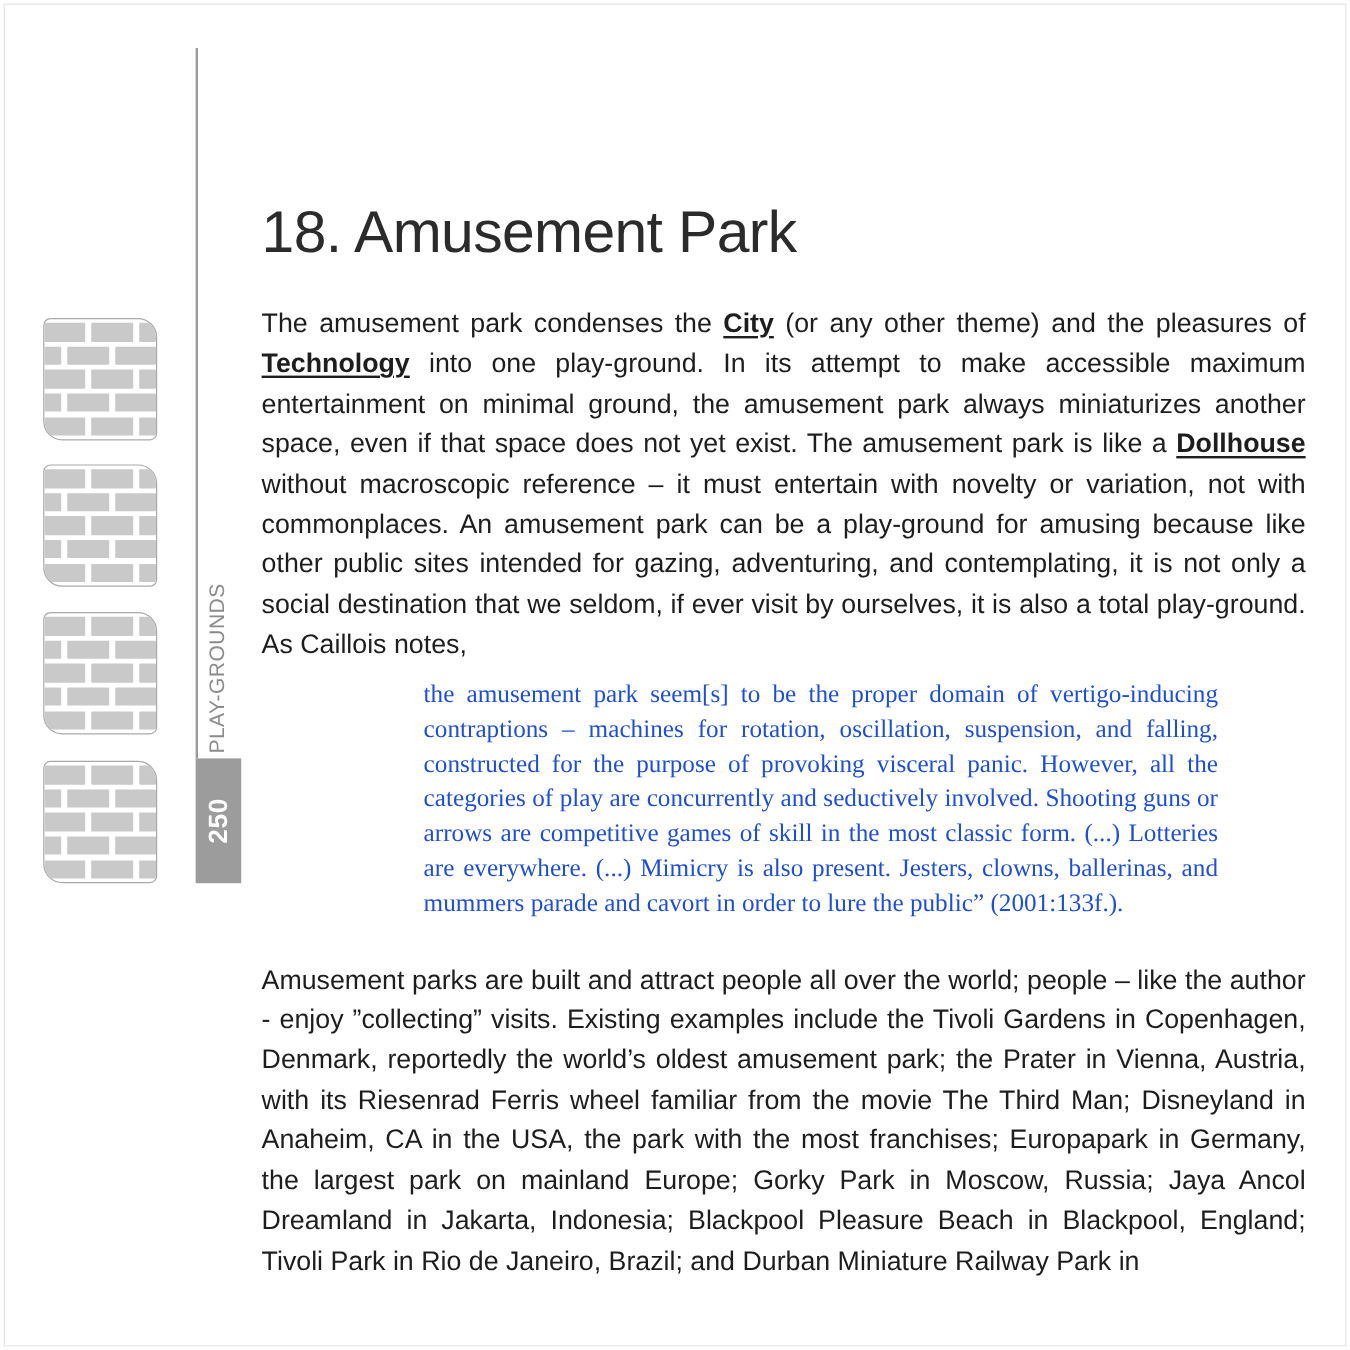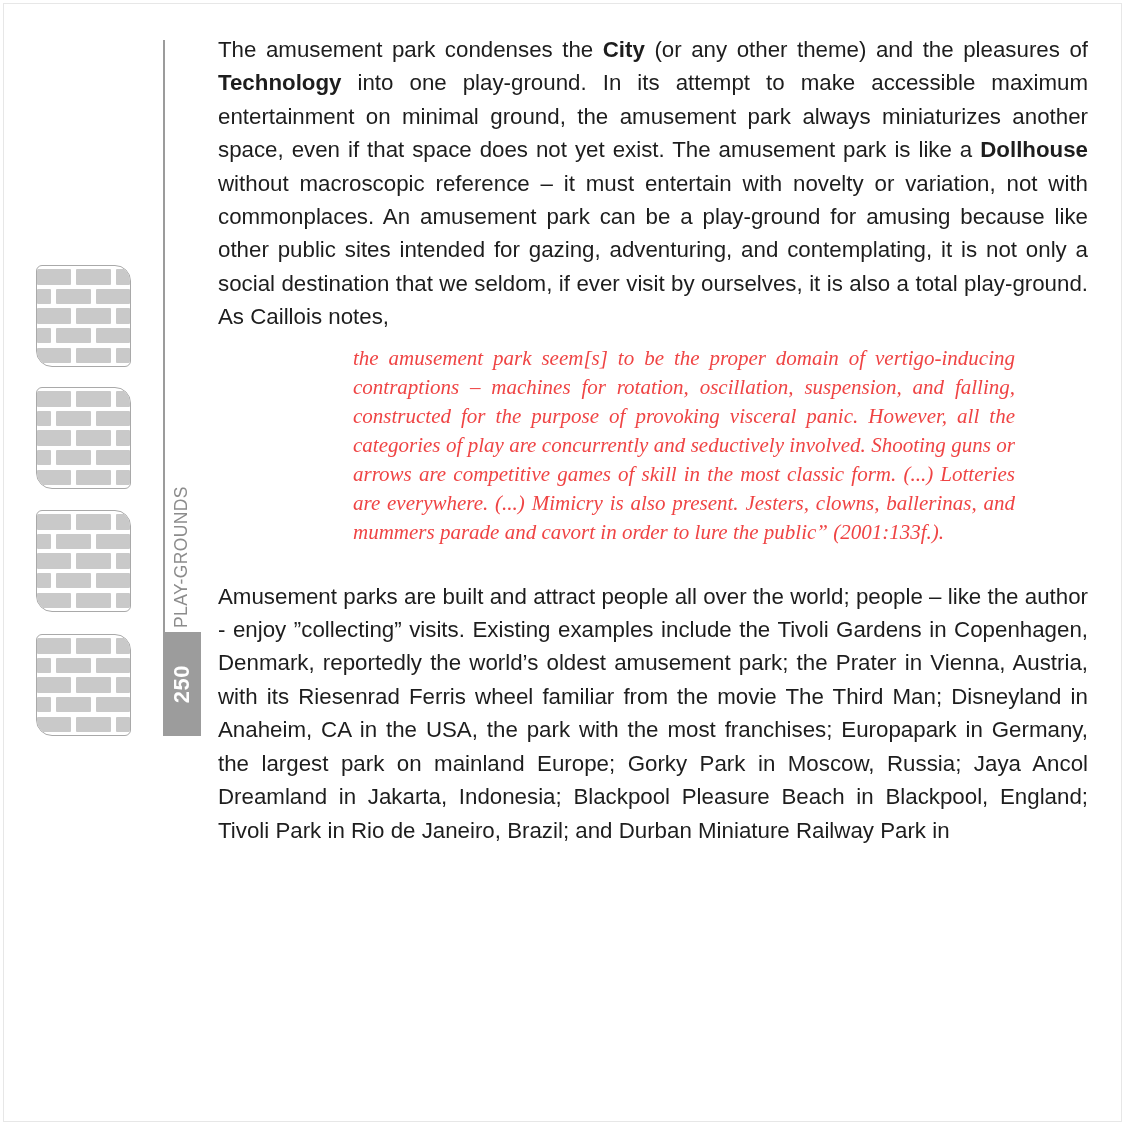--- a/index.html
+++ b/index.html
@@ -75,31 +75,31 @@
     letter-spacing: -0.5px;
   }
   .body-par {
     margin: 33px 0 0 0;
     font-size: 22.3px; line-height: 33.4px;
     text-align: justify;
     color: #1d1d1d;
   }
   .body-par .bold-underline {
     font-weight: bold;
+    text-decoration: underline;
     text-decoration-thickness: 2px;
     text-underline-offset: 3px;
   }
   .body-par .italic { }
   .quote-block {
     margin: 10px 73px 28px 135px;
     font-family: "Liberation Serif", serif;
-    font-style: italic;
     font-size: 21px; line-height: 29px;
     text-align: justify;
-    color: #ef4444;
+    color: #1d4ed8;
   }
 </style>
 </head>
 <body>
 
 <div class="page-frame"></div>
 
 <div class="icon-stack" id="icon-stack">
     <div class="brick-icon">
       <div class="brick-row">
@@ -213,19 +213,20 @@
 
 <div class="v-rule"></div>
 
 <div class="section-label">PLAY-GROUNDS</div>
 
 <div class="page-badge">
   <span>250</span>
 </div>
 
 <div class="content">
+  <h1 class="doc-title">18. Amusement Park</h1>
 
   <p class="body-par"><span>The amusement park condenses the </span><span class="bold-underline">City</span><span> (or any other theme) and the pleasures of </span><span class="bold-underline">Technology</span><span> into one play-ground. In its attempt to make accessible maximum entertainment on minimal ground, the amusement park always miniaturizes another space, even if that space does not yet exist. The amusement park is like a </span><span class="bold-underline">Dollhouse</span><span> without macroscopic reference – it must entertain with novelty or variation, not with commonplaces. An amusement park can be a play-ground for amusing because like other public sites intended for gazing, adventuring, and contemplating, it is not only a social destination that we seldom, if ever visit by ourselves, it is also a total play-ground. As Caillois notes,</span></p>
 
   <div class="quote-block">the amusement park seem[s] to be the proper domain of vertigo-inducing contraptions – machines for rotation, oscillation, suspension, and falling, constructed for the purpose of provoking visceral panic. However, all the categories of play are concurrently and seductively involved. Shooting guns or arrows are competitive games of skill in the most classic form. (...) Lotteries are everywhere. (...) Mimicry is also present. Jesters, clowns, ballerinas, and mummers parade and cavort in order to lure the public” (2001:133f.).</div>
 
   <p class="body-par"><span>Amusement parks are built and attract people all over the world; people – like the author - enjoy ”collecting” visits. Existing examples include the Tivoli Gardens in Copenhagen, Denmark, reportedly the world’s oldest amusement park; the Prater in Vienna, Austria, with its Riesenrad Ferris wheel familiar from the movie </span><span class="italic">The Third Man</span><span>; Disneyland in Anaheim, CA in the USA, the park with the most franchises; Europapark in Germany, the largest park on mainland Europe; Gorky Park in Moscow, Russia; Jaya Ancol Dreamland in Jakarta, Indonesia; Blackpool Pleasure Beach in Blackpool, England; Tivoli Park in Rio de Janeiro, Brazil; and Durban Miniature Railway Park in</span></p>
 </div>
 
 </body></html>

